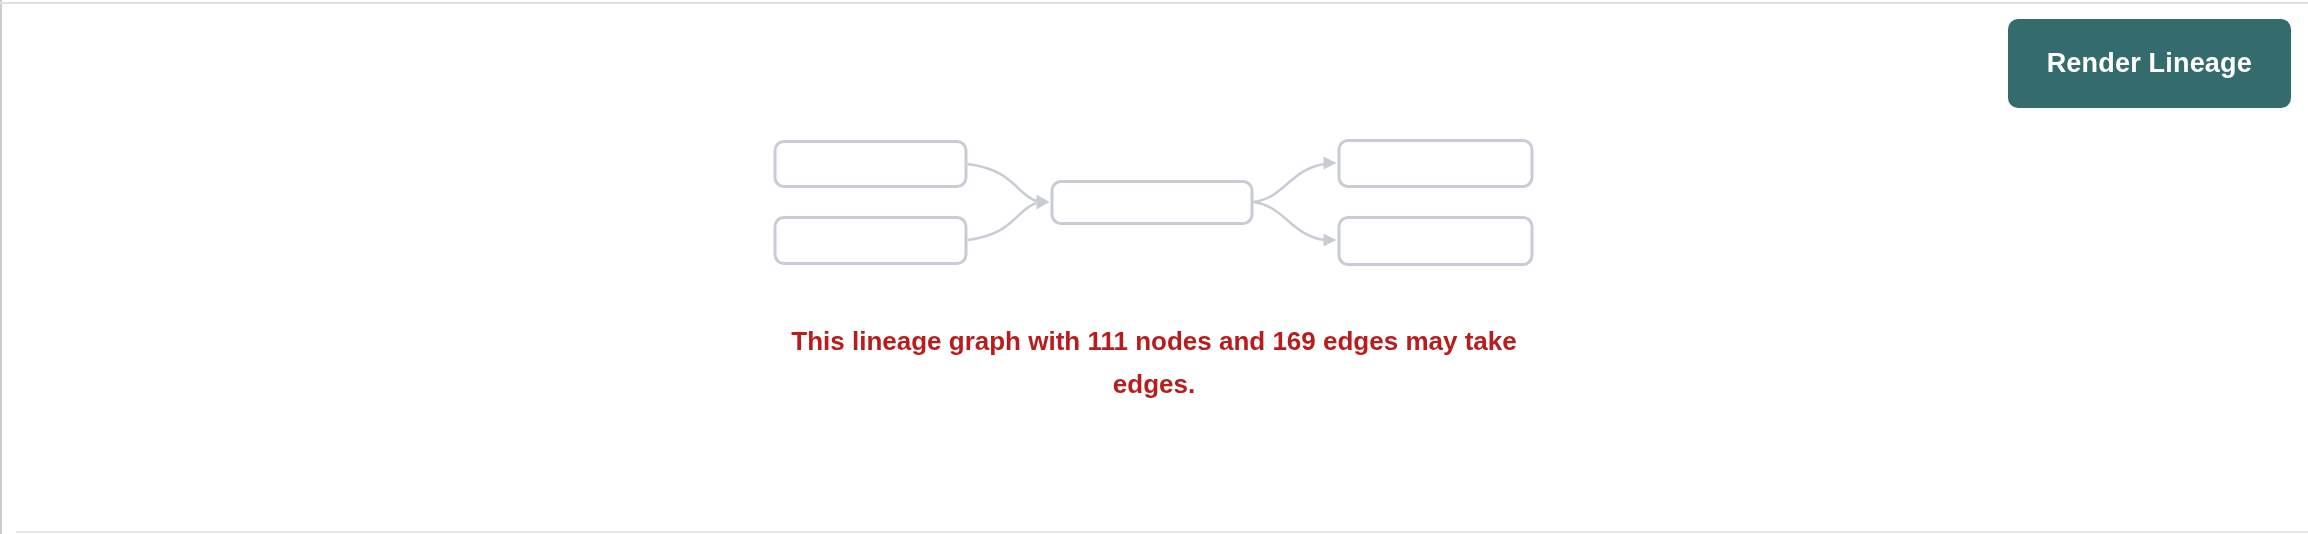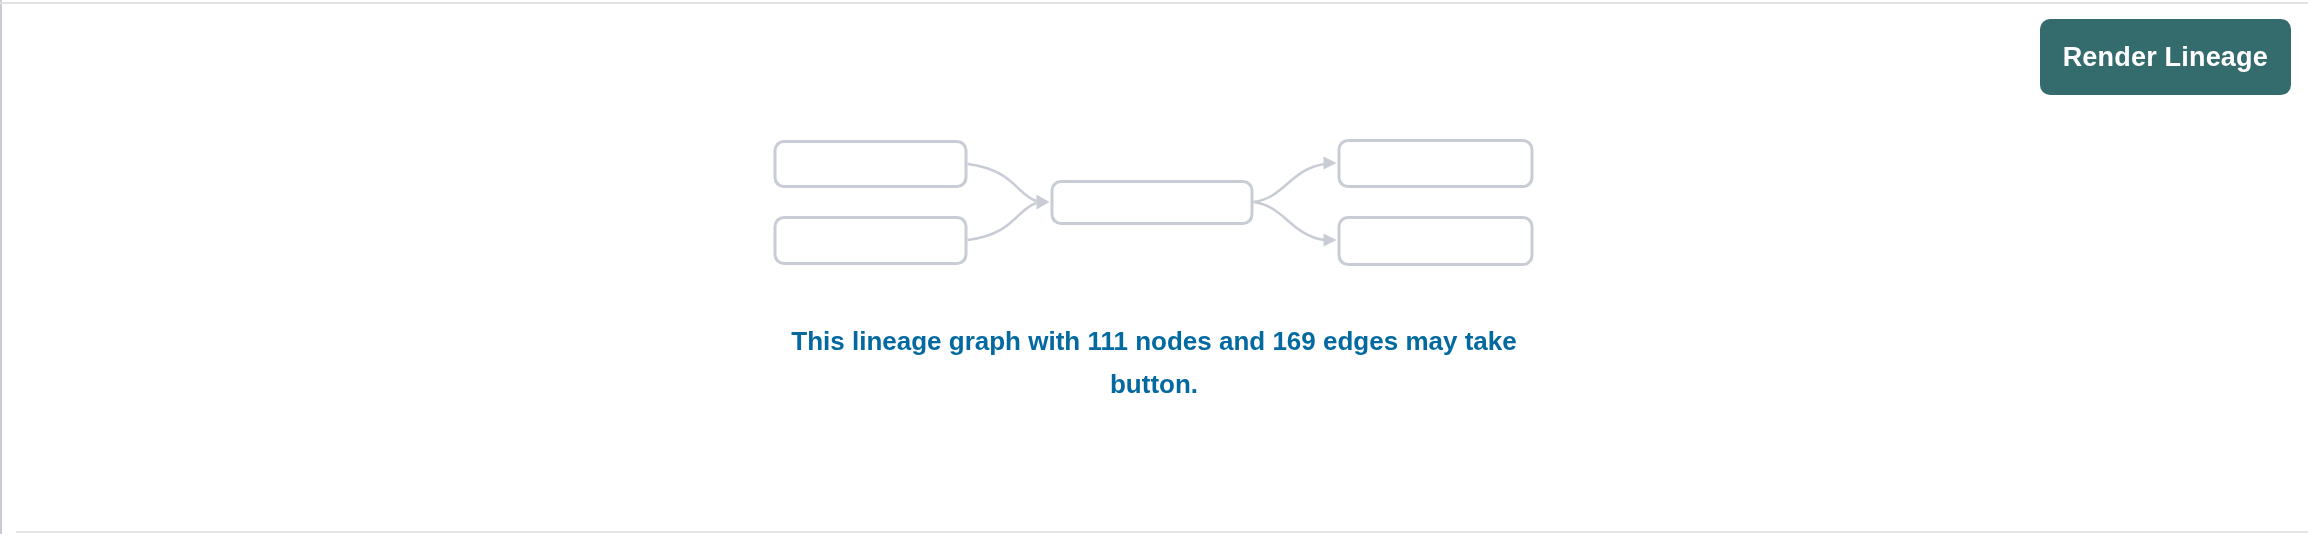--- a/index.html
+++ b/index.html
@@ -31,22 +31,22 @@
   .border-bottom {
     position: absolute;
     left: 16px; right: 0; bottom: 1px;
     height: 2px;
     background: #e3e5e8;
   }
   .render-btn {
     position: absolute;
     top: 19px;
     right: 17px;
-    height: 76px;
-    padding: 0 23px;
+    height: 89px;
+    padding: 0 39px;
     background: #346b6d;
     color: #ffffff;
     border: none;
     border-radius: 10px;
     font-family: "Liberation Sans", sans-serif;
     font-size: 27px;
     font-weight: 700;
     letter-spacing: 0.2px;
     cursor: pointer;
   }
@@ -60,21 +60,21 @@
     align-items: center;
   }
   .graph-icon {
     display: block;
     width: 763px;
     height: 127px;
   }
   .message {
     margin-top: 54px;
     text-align: center;
-    color: #0369a1;
+    color: #b91c1c;
     font-size: 26px;
     font-weight: 700;
     line-height: 43px;
     white-space: nowrap;
   }
 </style>
 </head>
 <body>
 
 <div class="panel">
@@ -101,17 +101,17 @@
 
       <rect x="2.5" y="2.5" width="191" height="45" rx="9" fill="#ffffff" stroke="#c8ccd5" stroke-width="3"></rect>
       <rect x="2.5" y="78.5" width="191" height="46" rx="9" fill="#ffffff" stroke="#c8ccd5" stroke-width="3"></rect>
       <rect x="279.5" y="42.5" width="200" height="42" rx="9" fill="#ffffff" stroke="#c8ccd5" stroke-width="3"></rect>
       <rect x="566.5" y="1.5" width="193" height="46" rx="9" fill="#ffffff" stroke="#c8ccd5" stroke-width="3"></rect>
       <rect x="566.5" y="78.5" width="193" height="47" rx="9" fill="#ffffff" stroke="#c8ccd5" stroke-width="3"></rect>
     </svg>
 
     <div class="message">
       <div>This lineage graph with 111 nodes and 169 edges may take</div>
-      <div>button.</div>
+      <div>edges.</div>
     </div>
 
   </div>
 </div>
 
 </body></html>

